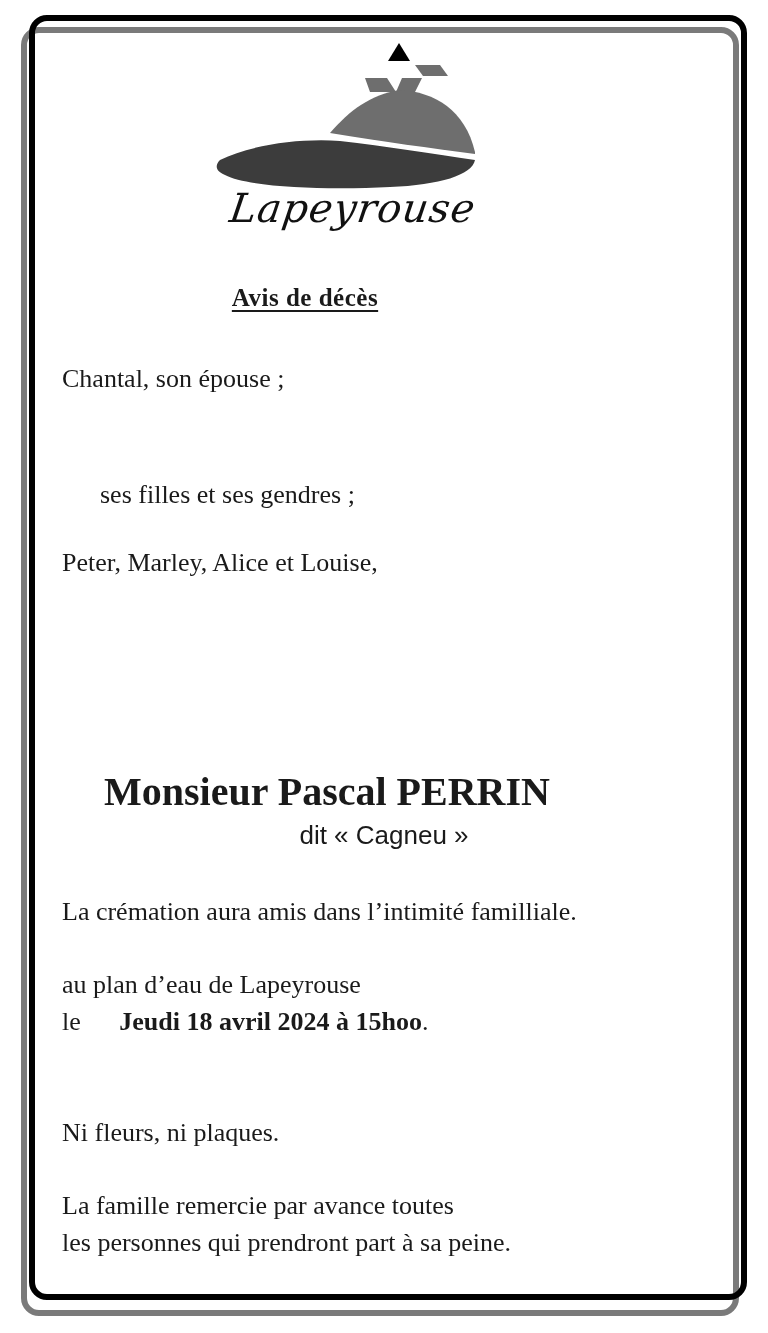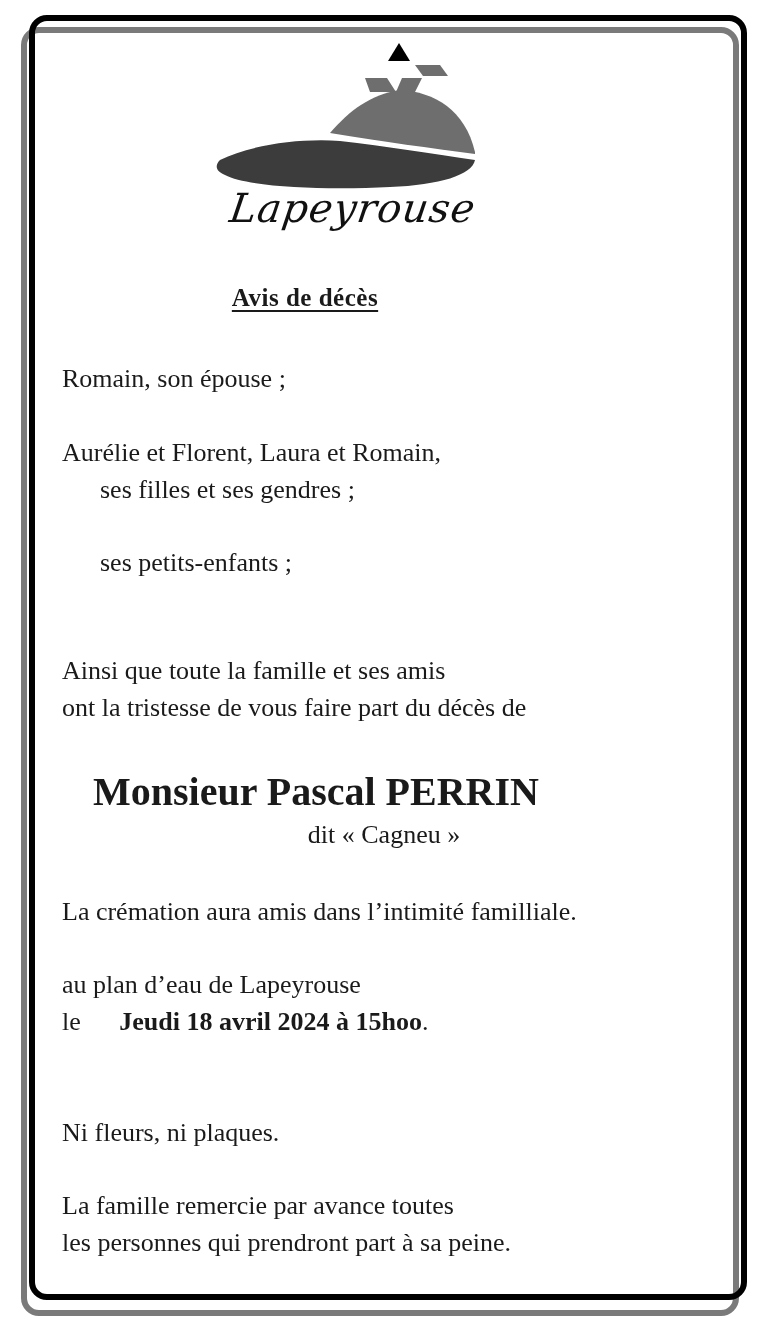--- a/index.html
+++ b/index.html
@@ -22,28 +22,28 @@
     font-family: "DejaVu Serif", serif; font-style: italic; font-size: 40px; color: #111;
     letter-spacing: 1px; transform: skewX(-8deg);
   }
   .title {
     position: absolute; left: 0; width: 610px; top: 284px; text-align: center;
     font-weight: bold; font-size: 25px; text-decoration: underline; text-underline-offset: 4px;
     font-family: "Liberation Serif", serif; letter-spacing: 0.5px;
   }
   .para { position: absolute; left: 62px; font-size: 26px; line-height: 37px;
     font-family: "Liberation Serif", serif; white-space: nowrap; }
-  .indent { padding-left: 38px; }
+  .indent { padding-left: 38px; margin-top: 42px; }
   .name {
     position: absolute; left: 0; width: 632px; top: 768px; text-align: center;
-    font-weight: bold; font-size: 40px; font-family: "Liberation Serif", serif;
+    font-weight: bold; font-size: 40px; font-family: "Liberation Serif", serif; padding-left: 11px;
   }
   .nickname {
     position: absolute; left: 0; width: 768px; top: 820px; text-align: center;
-    font-size: 26px; font-family: Liberation Serif, serif;
+    font-size: 26px; font-family: Liberation Sans, sans-serif;
   }
   b { font-weight: bold; margin-left: 32px; }
 </style>
 </head>
 <body>
 
 <div class="frame-gray"></div>
 <div class="frame-black"></div>
 
 <div class="page">
@@ -56,35 +56,30 @@
     <polygon points="155,38 177,38 186,52 192,38 212,38 205,52 160,52" fill="#6e6e6e"></polygon>
 
     <path d="M120,93 C140,70 160,55 190,50 C225,52 255,70 265,112 L265,114 C220,108 175,102 120,93 Z" fill="#6e6e6e"></path>
 
     <path d="M10,120 C40,105 90,98 130,101 C175,106 225,114 265,120 C262,135 230,145 180,147 C120,150 40,148 15,135 C5,131 5,125 10,120 Z" fill="#3c3c3c"></path>
   </svg>
   <div class="logo-word">Lapeyrouse</div>
 
   <div class="title">Avis de décès</div>
 
-  <div class="para" style="top:360px">Romain, son épouse ;</div>
+  <div class="para" style="top:360px">Chantal, son épouse ;</div>
 
   <div class="para" style="top:434px">
-    <div>Aurélie et Florent, Laura et Romain,</div>
     <div class="indent">ses filles et ses gendres ;</div>
   </div>
 
   <div class="para" style="top:544px">
-    <div class="indent">ses petits-enfants ;</div>
+    <div>Peter, Marley, Alice et Louise,</div>
   </div>
 
-  <div class="para" style="top:652px">
-    <div>Ainsi que toute la famille et ses amis</div>
-    <div>ont la tristesse de vous faire part du décès de</div>
-  </div>
 
   <div class="name">Monsieur Pascal PERRIN</div>
   <div class="nickname">dit «  Cagneu  »</div>
 
   <div class="para" style="top:893px">La crémation aura amis dans l’intimité familliale.</div>
 
   <div class="para" style="top:966px">
     <div>au plan d’eau de Lapeyrouse</div>
     <div><span>le </span><b>Jeudi 18 avril 2024 à 15hoo</b><span>.</span></div>
   </div>

